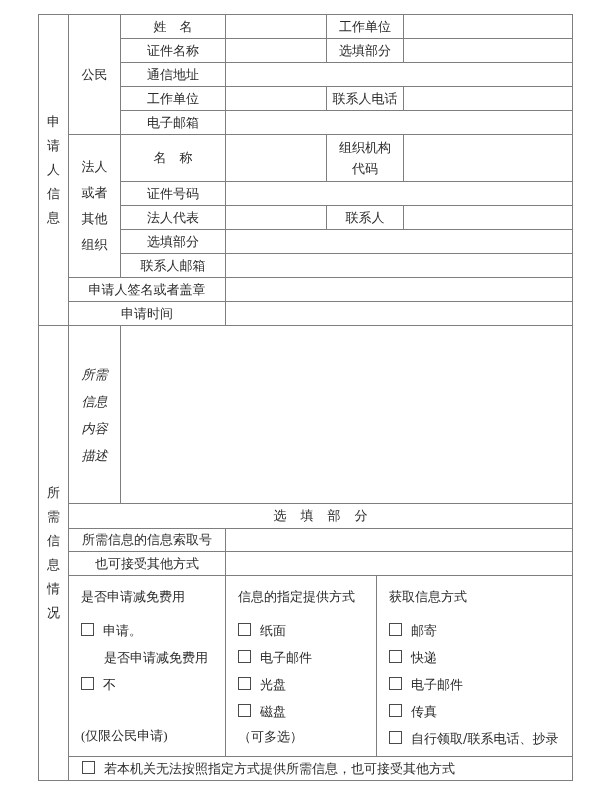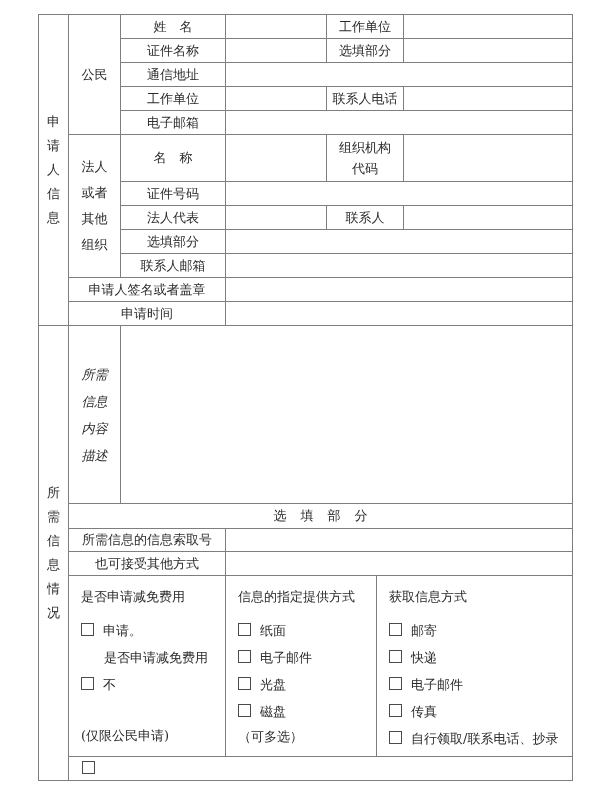--- a/index.html
+++ b/index.html
@@ -31,21 +31,21 @@
   .mlines{line-height:26px;}
   .tight{line-height:21px;}
   .desc-lines{line-height:27px;font-style:italic;}
   .opt-header{font-weight:normal;letter-spacing:14px;text-indent:14px;}
   .optcol{
     display:flex;flex-direction:column;align-items:flex-start;
     text-align:left;padding:9px 0 8px 12px;height:163px;
   }
   .optcol .title{line-height:24px;margin-bottom:8px;}
   .opt-line{line-height:27px;white-space:nowrap;}
-  .opt-note{line-height:24px;margin-top:auto;}
+  .opt-note{line-height:24px;margin-top:auto;font-family:Liberation Serif, serif;}
   .opt-indent{padding-left:23px;}
   .cbox{
     display:inline-block;width:11px;height:11px;
     border:1px solid #4a4a4a;background:#fff;
     margin-right:9px;vertical-align:-1px;
   }
   .leftline{text-align:left;padding-left:13px;white-space:nowrap;}
 </style>
 </head>
 <body>
@@ -204,18 +204,18 @@
         <div class="opt-line"><span class="cbox"></span><span>快递</span></div>
         <div class="opt-line"><span class="cbox"></span><span>电子邮件</span></div>
         <div class="opt-line"><span class="cbox"></span><span>传真</span></div>
         <div class="opt-line"><span class="cbox"></span><span>自行领取/联系电话、抄录</span></div>
         <div class="opt-note">（可多选）</div>
       </div>
     </td>
   </tr>
   <tr class="h24">
     <td colspan="6" class="leftline">
-      <span class="cbox"></span>
+      <span class="cbox"></span><span>若本机关无法按照指定方式提供所需信息，也可接受其他方式</span>
     </td>
   </tr>
 </tbody>
     </table>
 </div>
 
 </body></html>

